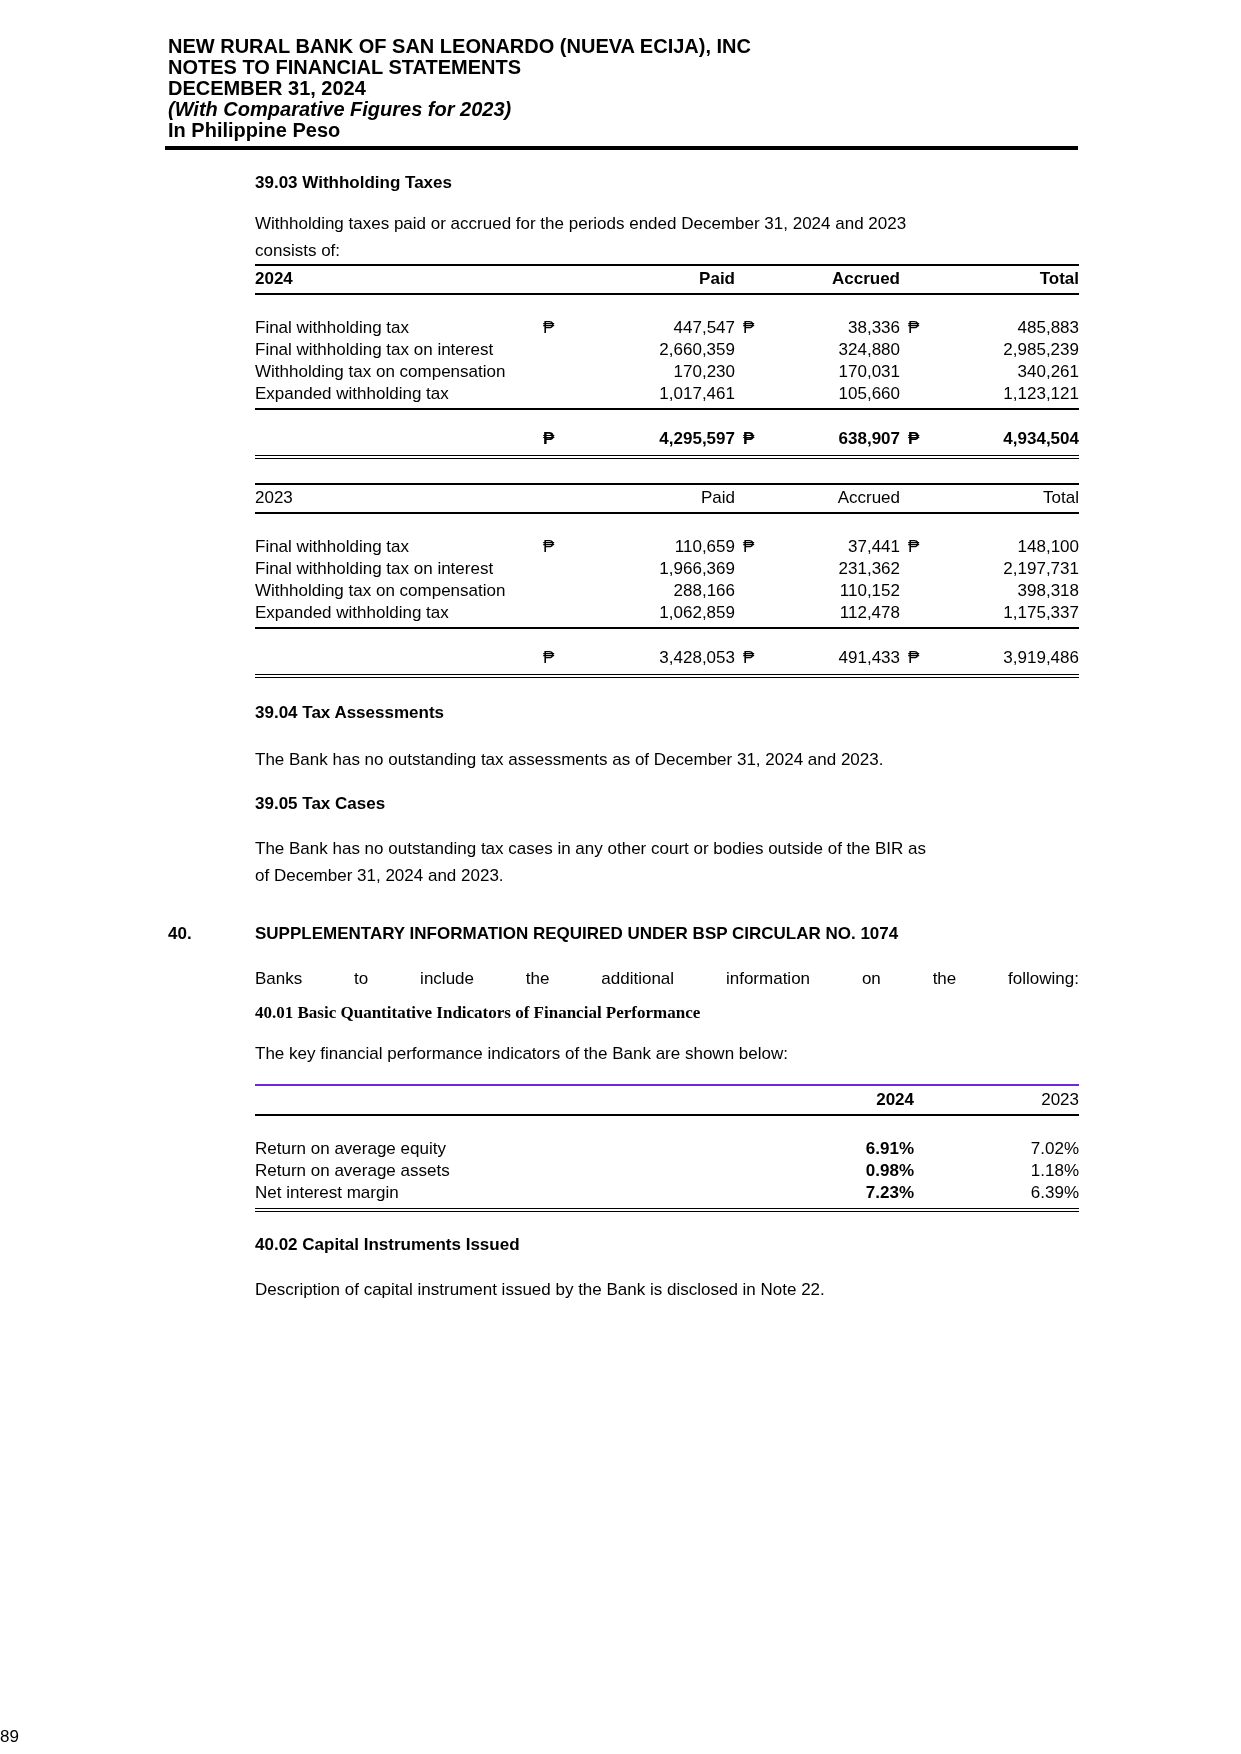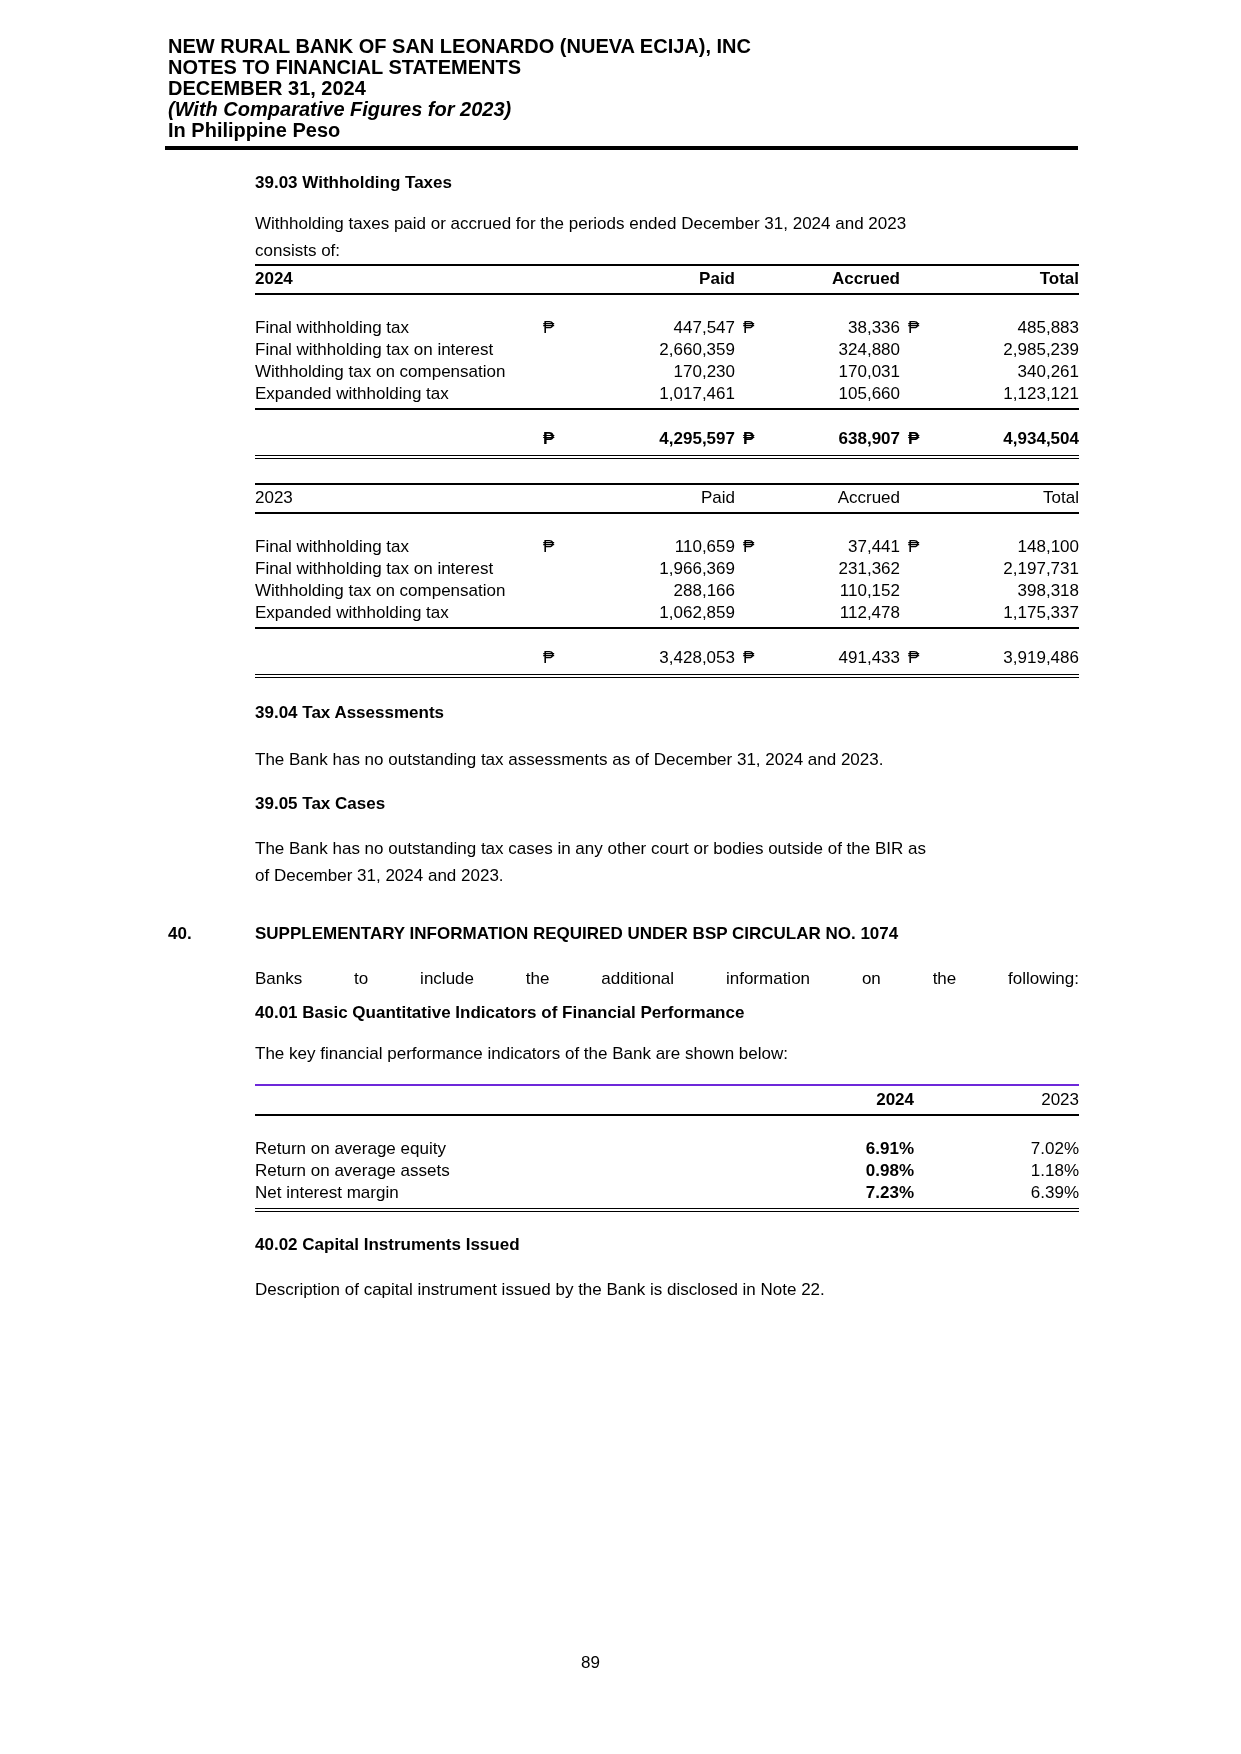--- a/index.html
+++ b/index.html
@@ -44,28 +44,28 @@
 
   
   .ktable{}
   .kintro{line-height:20px;padding-bottom:20px;border-bottom:2px solid #6d28d9;}
   .krow{display:grid;grid-template-columns:1fr 160px 165px;line-height:22px;}
   .krow .num{text-align:right;}
   .khead{border-bottom:2px solid #000;padding:3px 0;}
   .kbody{border-bottom:4px double #000;padding-bottom:4px;}
 
   .page-number{
-    position:absolute;left:0;right:60px;top:1652px;
-    text-align:center;line-height:22px;
+    position:absolute;left:0;right:60px;top:1726px;
+    text-align:left;line-height:22px;
   }
 
   
   .mt12{margin-top:12px;} .mt16{margin-top:16px;} .mt20{margin-top:20px;}
   .mt22{margin-top:22px;} .mt24{margin-top:24px;} .mt34{margin-top:34px;}
-  .mt10{margin-top:10px;}
+  .mt10{margin-top:10px;font-family:Liberation Serif, serif;}
 </style>
 </head>
 <body>
 
 <div class="page">
 
   <div class="doc-header">
     <div>NEW RURAL BANK OF SAN LEONARDO (NUEVA ECIJA), INC</div>
     <div>NOTES TO FINANCIAL STATEMENTS</div>
     <div>DECEMBER 31, 2024</div>

